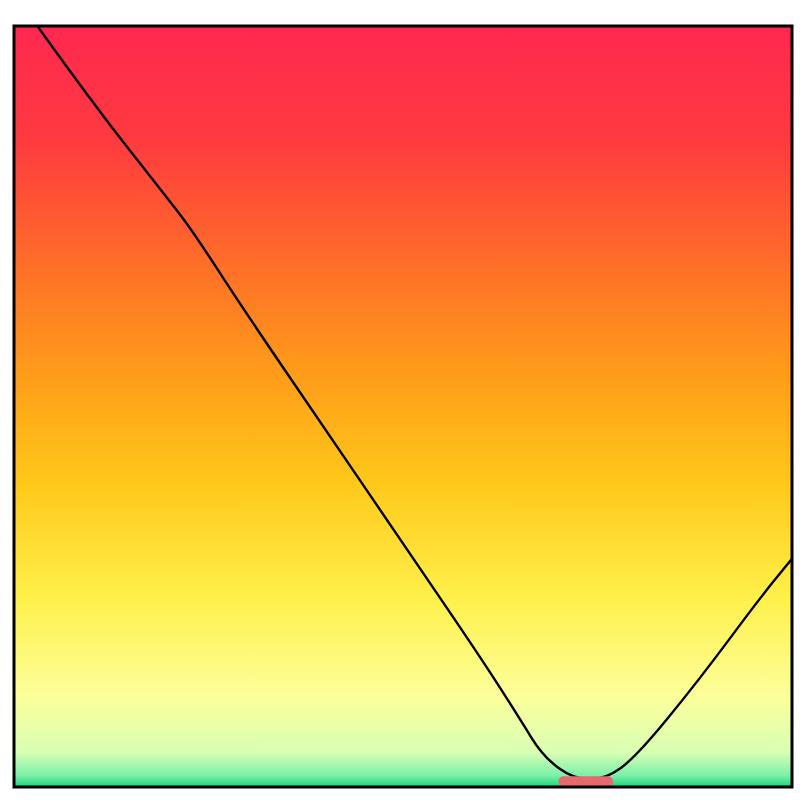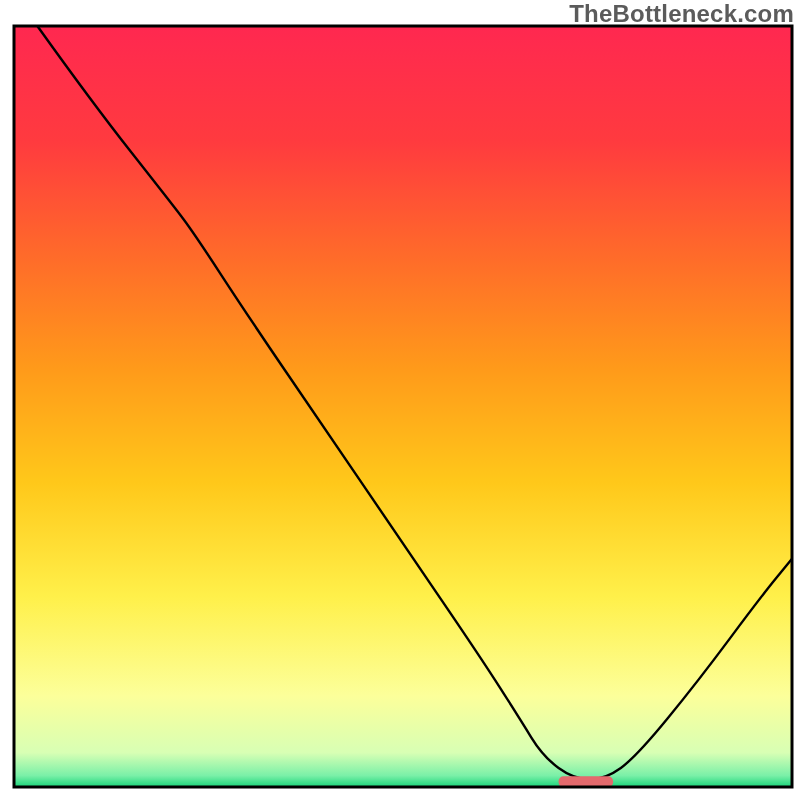--- a/index.html
+++ b/index.html
@@ -31,21 +31,20 @@
     position: absolute;
     left: 0;
     top: 0;
   }
 </style>
 </head>
 <body>
 
 <div class="wrap">
 
-  <div class="watermark">TheBottleneck.com</div>
 
   <svg class="chart" width="800" height="800" viewBox="0 0 800 800">
     <defs>
       <linearGradient id="bg-grad" x1="0" y1="0" x2="0" y2="1">
           <stop offset="0%" stop-color="#ff2850"></stop>
           <stop offset="15%" stop-color="#ff3a3f"></stop>
           <stop offset="30%" stop-color="#ff6a2a"></stop>
           <stop offset="45%" stop-color="#ff9a1a"></stop>
           <stop offset="60%" stop-color="#ffc81a"></stop>
           <stop offset="75%" stop-color="#fff04a"></stop>

